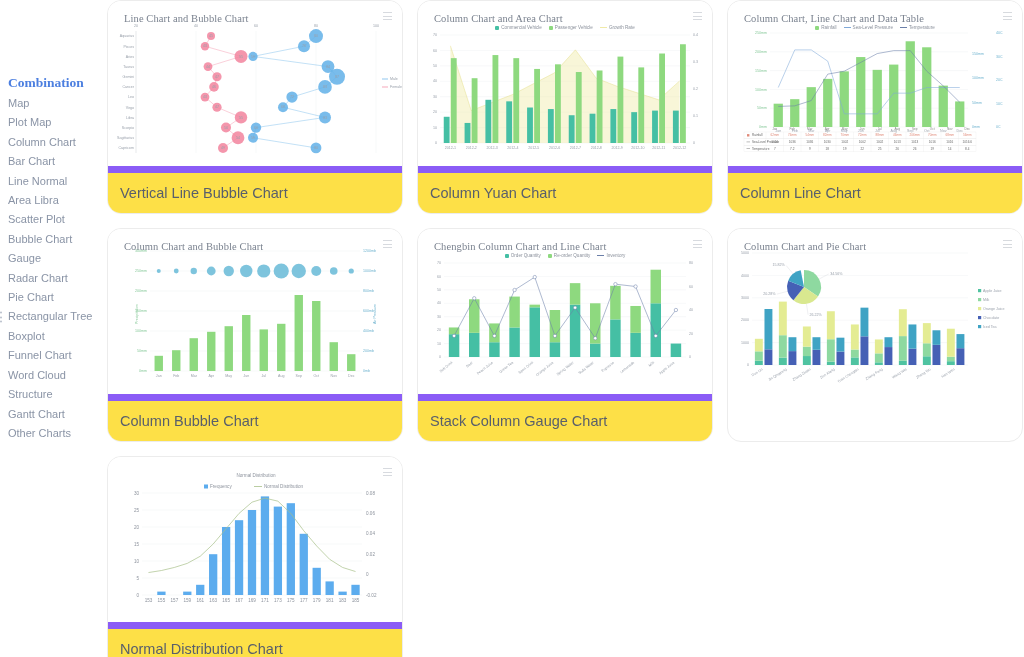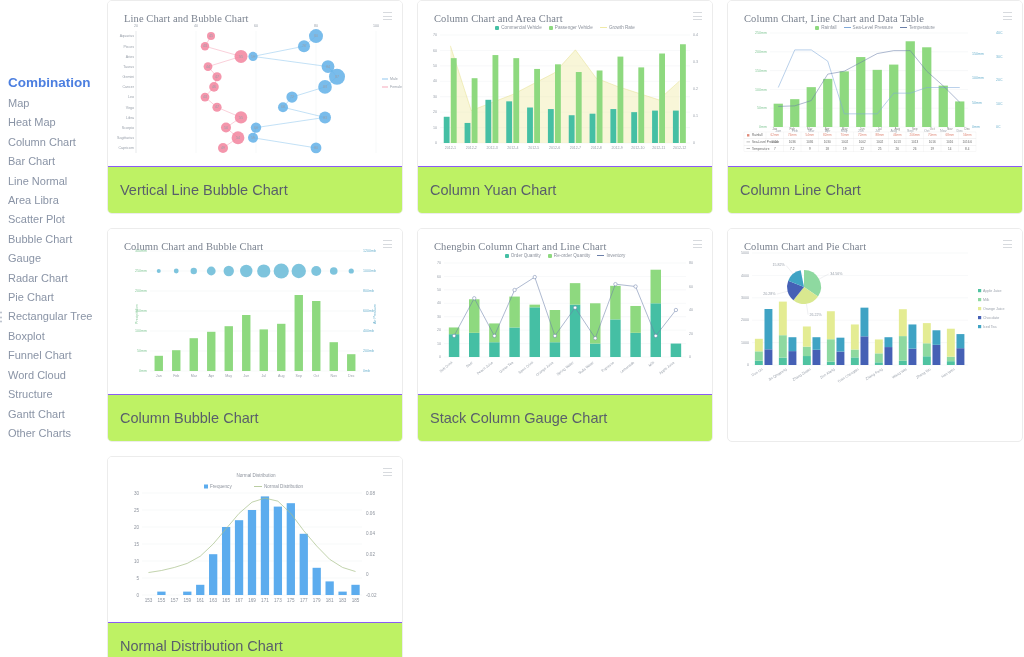--- a/index.html
+++ b/index.html
@@ -25,20 +25,21 @@
     line-height: 19.4px;
     padding-left: 8px;
     white-space: nowrap;
     position: relative;
   }
   .side-item.active {
     color: #4c7fe0;
     font-weight: bold;
     font-size: 13.5px;
     line-height: 22px;
+    font-family: Liberation Serif, serif;
   }
   .drag-dots {
     position: absolute; left: 0px; top: 50%;
     transform: translateY(-50%);
     width: 4px; height: 11px;
     display: flex; flex-direction: column; justify-content: space-between;
   }
   .drag-dots i { display: block; width: 2px; height: 2px; background: #b9c0cc; border-radius: 50%; }
 
   
@@ -50,34 +51,34 @@
     display: grid;
     grid-template-columns: 296px 296px 296px;
     column-gap: 14px;
     row-gap: 14px;
     padding-top: 0px;
     padding-left: 9px;
   }
   .card {
     background: #ffffff;
     border: 1px solid #ececec;
-    border-radius: 5px;
+    border-radius: 14px;
     overflow: hidden;
     display: flex; flex-direction: column;
     height: 214px;
   }
   .card-chart {
     height: 165px;
     position: relative;
     background: #fff;
     overflow: hidden;
   }
   .card-footer {
-    border-top: 1px solid #8b5cf6;
-    background: #bef264;
+    border-top: 7px solid #8b5cf6;
+    background: #fde047;
     flex: 1;
     display: flex; align-items: center;
     padding-left: 12px;
   }
   .card-footer span { font-size: 14.5px; color: #595f6b; }
 
   .chart-title {
     position: absolute; left: 16px; top: 12px;
     font-family: "Liberation Serif", serif;
     font-size: 10.5px; color: #7a828f; letter-spacing: .1px;
@@ -110,21 +111,21 @@
 </style>
 </head>
 <body>
 
 <div class="page">
 
   <nav class="sidebar">
     <div id="side-list">
         <div class="side-item active"><span>Combination</span></div>
         <div class="side-item"><span>Map</span></div>
-        <div class="side-item"><span>Heat Map</span></div>
+        <div class="side-item"><span>Plot Map</span></div>
         <div class="side-item"><span>Column Chart</span></div>
         <div class="side-item"><span>Bar Chart</span></div>
         <div class="side-item"><span>Line Normal</span></div>
         <div class="side-item"><span>Area Libra</span></div>
         <div class="side-item"><span>Scatter Plot</span></div>
         <div class="side-item"><span>Bubble Chart</span></div>
         <div class="side-item"><span>Gauge</span></div>
         <div class="side-item"><span>Radar Chart</span></div>
         <div class="side-item"><span>Pie Chart</span></div>
         <div class="side-item"><span class="drag-dots">

